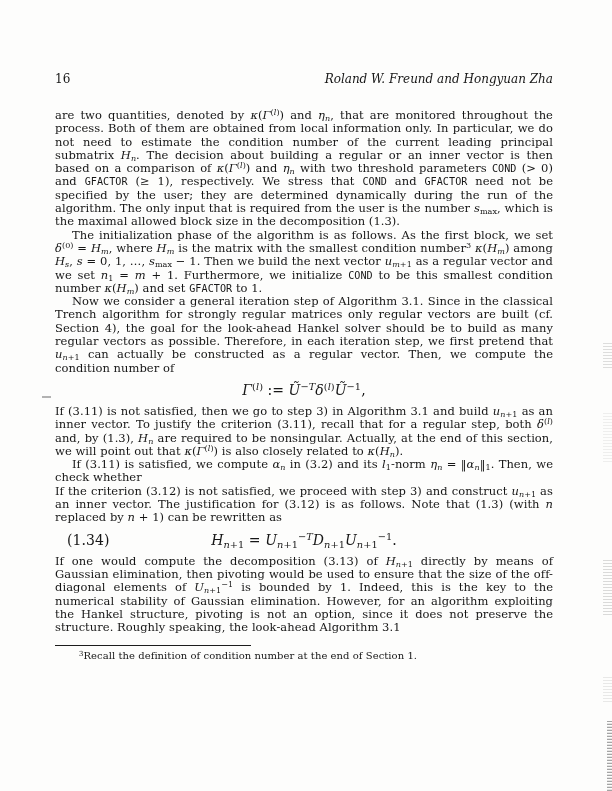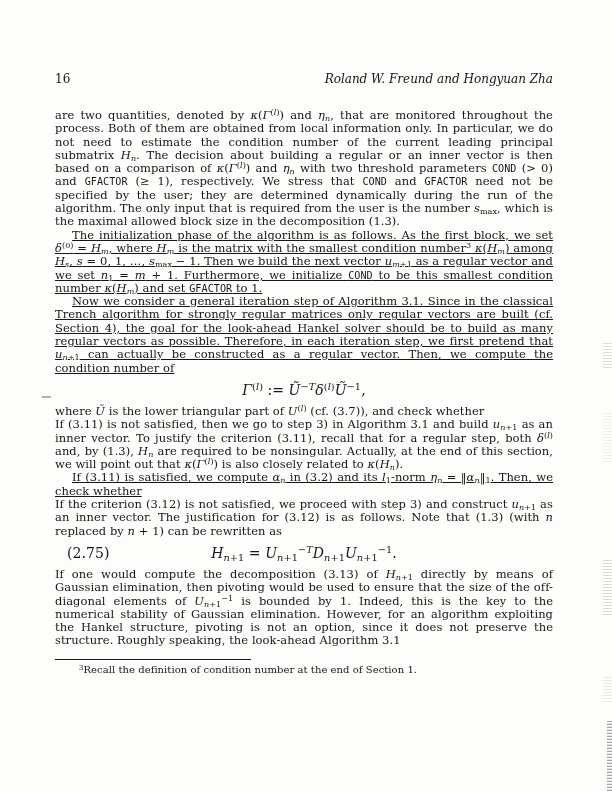--- a/index.html
+++ b/index.html
@@ -19,21 +19,21 @@
     display:flex;justify-content:space-between;align-items:baseline;
     font-size:12px;margin-bottom:23px;
   }
   .page-num{font-style:normal;}
   .running-head{font-style:italic;}
   .content{
     font-size:11.5px;line-height:13.3px;text-align:justify;
     letter-spacing:0.05px;
   }
   .para{margin:0;}
-  .para.indent{text-indent:17px;text-decoration:underline;}
+  .para.indent{text-indent:17px;}
   .eq{
     position:relative;text-align:center;margin:8px 0;
     font-size:14px;line-height:14px;
   }
   .eq .eqno{position:absolute;left:12px;font-style:normal;}
   .it{font-style:italic;}
   .tt{font-family:"DejaVu Sans Mono","Liberation Mono",monospace;font-size:0.88em;}
   .sub{font-size:0.7em;vertical-align:-0.3em;line-height:0;}
   .sup{font-size:0.7em;vertical-align:0.5em;line-height:0;}
   .footnote-block{margin-top:11px;}
@@ -67,31 +67,30 @@
   <div class="content">
     <p class="para"><span>are two quantities, denoted by </span><span class="it">κ</span><span>(</span><span class="it">Γ</span><span class="sup">(</span><span class="it sup">l</span><span class="sup">)</span><span>) and </span><span class="it">η</span><span class="it sub">n</span><span>, that are monitored throughout the process. Both of them are obtained from local information only. In particular, we do not need to estimate the condition number of the current leading principal submatrix </span><span class="it">H</span><span class="it sub">n</span><span>. The decision about building a regular or an inner vector is then based on a comparison of </span><span class="it">κ</span><span>(</span><span class="it">Γ</span><span class="sup">(</span><span class="it sup">l</span><span class="sup">)</span><span>) and </span><span class="it">η</span><span class="it sub">n</span><span> with two threshold parameters </span><span class="tt">COND</span><span> (&gt; 0) and </span><span class="tt">GFACTOR</span><span> (≥ 1), respectively. We stress that </span><span class="tt">COND</span><span> and </span><span class="tt">GFACTOR</span><span> need not be specified by the user; they are determined dynamically during the run of the algorithm. The only input that is required from the user is the number </span><span class="it">s</span><span class="sub">max</span><span>, which is the maximal allowed block size in the decomposition (1.3).</span></p>
     <p class="para indent"><span>The initialization phase of the algorithm is as follows. As the first block, we set </span><span class="it">δ</span><span class="sup">(0)</span><span> = </span><span class="it">H</span><span class="it sub">m</span><span>, where </span><span class="it">H</span><span class="it sub">m</span><span> is the matrix with the smallest condition number</span><span class="sup">3</span><span> </span><span class="it">κ</span><span>(</span><span class="it">H</span><span class="it sub">m</span><span>) among </span><span class="it">H</span><span class="it sub">s</span><span>, </span><span class="it">s</span><span> = 0, 1, …, </span><span class="it">s</span><span class="sub">max</span><span> − 1. Then we build the next vector </span><span class="it">u</span><span class="it sub">m</span><span class="sub">+1</span><span> as a regular vector and we set </span><span class="it">n</span><span class="sub">1</span><span> = </span><span class="it">m</span><span> + 1. Furthermore, we initialize </span><span class="tt">COND</span><span> to be this smallest condition number </span><span class="it">κ</span><span>(</span><span class="it">H</span><span class="it sub">m</span><span>) and set </span><span class="tt">GFACTOR</span><span> to 1.</span></p>
     <p class="para indent"><span>Now we consider a general iteration step of Algorithm 3.1. Since in the classical Trench algorithm for strongly regular matrices only regular vectors are built (cf. Section 4), the goal for the look-ahead Hankel solver should be to build as many regular vectors as possible. Therefore, in each iteration step, we first pretend that </span><span class="it">u</span><span class="it sub">n</span><span class="sub">+1</span><span> can actually be constructed as a regular vector. Then, we compute the condition number of</span></p>
 
     <div class="eq">
       <span class="eqno"></span>
       <span class="formula"><span class="it">Γ</span><span class="sup">(</span><span class="it sup">l</span><span class="sup">)</span><span> := </span><span class="it">Ũ</span><span class="sup">−</span><span class="it sup">T</span><span class="it">δ</span><span class="sup">(</span><span class="it sup">l</span><span class="sup">)</span><span class="it">Ũ</span><span class="sup">−1</span><span>,</span></span>
     </div>
 
-    <p class="para"><span>where </span><span class="it">Ũ</span><span> is the lower triangular part of </span><span class="it">U</span><span class="sup">(</span><span class="it sup">l</span><span class="sup">)</span><span> (cf. (3.7)), and check whether</span></p>
 
 
     <p class="para"><span>If (3.11) is not satisfied, then we go to step 3) in Algorithm 3.1 and build </span><span class="it">u</span><span class="it sub">n</span><span class="sub">+1</span><span> as an inner vector. To justify the criterion (3.11), recall that for a regular step, both </span><span class="it">δ</span><span class="sup">(</span><span class="it sup">l</span><span class="sup">)</span><span> and, by (1.3), </span><span class="it">H</span><span class="it sub">n</span><span> are required to be nonsingular. Actually, at the end of this section, we will point out that </span><span class="it">κ</span><span>(</span><span class="it">Γ</span><span class="sup">(</span><span class="it sup">l</span><span class="sup">)</span><span>) is also closely related to </span><span class="it">κ</span><span>(</span><span class="it">H</span><span class="it sub">n</span><span>).</span></p>
     <p class="para indent"><span>If (3.11) is satisfied, we compute </span><span class="it">α</span><span class="it sub">n</span><span> in (3.2) and its </span><span class="it">l</span><span class="sub">1</span><span>-norm </span><span class="it">η</span><span class="it sub">n</span><span> = ‖</span><span class="it">α</span><span class="it sub">n</span><span>‖</span><span class="sub">1</span><span>. Then, we check whether</span></p>
 
 
     <p class="para"><span>If the criterion (3.12) is not satisfied, we proceed with step 3) and construct </span><span class="it">u</span><span class="it sub">n</span><span class="sub">+1</span><span> as an inner vector. The justification for (3.12) is as follows. Note that (1.3) (with </span><span class="it">n</span><span> replaced by </span><span class="it">n</span><span> + 1) can be rewritten as</span></p>
 
     <div class="eq">
-      <span class="eqno">(2.75)</span>
+      <span class="eqno">(1.34)</span>
       <span class="formula"><span class="it">H</span><span class="it sub">n</span><span class="sub">+1</span><span> = </span><span class="it">U</span><span class="it sub">n</span><span class="sub">+1</span><span class="sup">−</span><span class="it sup">T</span><span class="it">D</span><span class="it sub">n</span><span class="sub">+1</span><span class="it">U</span><span class="it sub">n</span><span class="sub">+1</span><span class="sup">−1</span><span>.</span></span>
     </div>
 
     <p class="para"><span>If one would compute the decomposition (3.13) of </span><span class="it">H</span><span class="it sub">n</span><span class="sub">+1</span><span> directly by means of Gaussian elimination, then pivoting would be used to ensure that the size of the off-diagonal elements of </span><span class="it">U</span><span class="it sub">n</span><span class="sub">+1</span><span class="sup">−1</span><span> is bounded by 1. Indeed, this is the key to the numerical stability of Gaussian elimination. However, for an algorithm exploiting the Hankel structure, pivoting is not an option, since it does not preserve the structure. Roughly speaking, the look-ahead Algorithm 3.1</span></p>
 
     <div class="footnote-block">
       <div class="footnote-rule"></div>
       <p class="footnote"><span class="sup">3</span><span>Recall the definition of condition number at the end of Section 1.</span></p>
     </div>
   </div>

